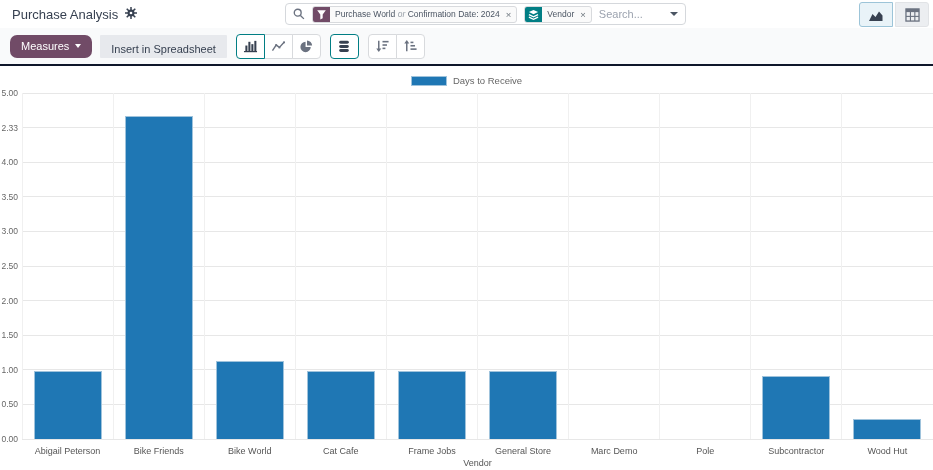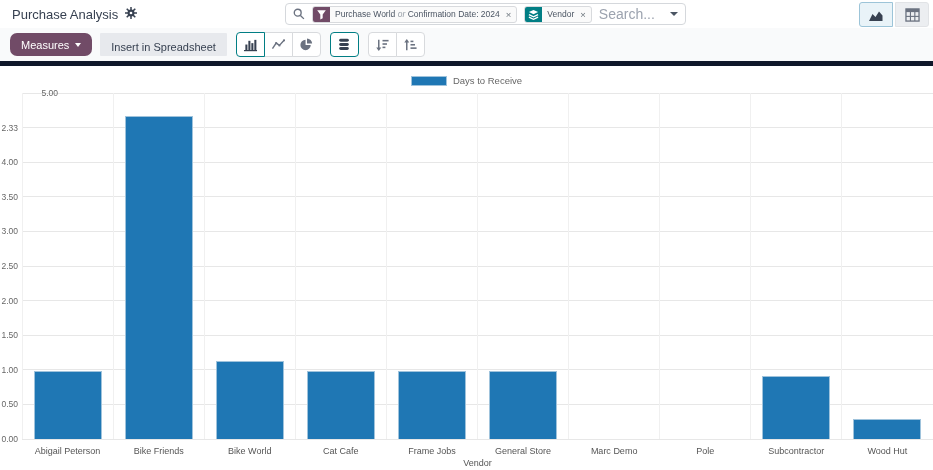--- a/index.html
+++ b/index.html
@@ -14,34 +14,34 @@
   .searchbar { position:absolute; left:285px; top:3px; width:401px; height:22px; border:1px solid #d5d8dc;
                border-radius:4px; background:#fff; display:flex; align-items:center; padding:0 7px; gap:7px; }
   .facet { display:flex; align-items:center; height:17px; border:1px solid #d8dadd; border-radius:3px;
            background:#fafafa; overflow:hidden; font-size:8.5px; color:#4b5563; white-space:nowrap; }
   .facet-icon { width:17px; height:17px; display:flex; align-items:center; justify-content:center; flex:0 0 auto; }
   .facet-icon.filter { background:#714B67; }
   .facet-icon.groupby { background:#017e84; }
   .facet-text { padding:0 4px 0 5px; }
   .facet-text .muted { color:#98a0a8; font-style:italic; }
   .facet-close { padding:0 5px 0 2px; color:#6c757d; font-size:9.5px; cursor:pointer; line-height:17px; }
-  .search-placeholder { color:#9ca3af; font-size:14px; flex:1; }
+  .search-placeholder { color:#9ca3af; font-size:11px; flex:1; }
   .caret-down { width:0; height:0; border-left:4px solid transparent; border-right:4px solid transparent;
                 border-top:4.5px solid #4b5563; }
   .caret-down.small { border-left-width:3.5px; border-right-width:3.5px; border-top-color:#fff; }
   .view-switcher { position:absolute; right:4px; top:2px; display:flex; }
   .vs-btn { width:34px; height:25px; display:flex; align-items:center; justify-content:center;
             border:1px solid #e1e3e6; background:#eceef1; cursor:pointer; }
   .vs-btn.active { background:#e9f3f8; border-color:#9cc4d8; }
   .vs-btn:first-child { border-radius:3px 0 0 3px; }
   .vs-btn:last-child { border-radius:0 3px 3px 0; margin-left:2px; }
 
   
   .controlpanel { position:absolute; top:28px; left:0; right:0; height:38px; background:#f9fafb;
-                  border-bottom:5px solid #0f172a; display:flex; align-items:center; padding-left:10px; }
+                  border-bottom:2px solid #0f172a; display:flex; align-items:center; padding-left:10px; }
   .btn-measures { height:23px; padding:0 11px; background:#714B67; color:#fff; border:none; border-radius:7px;
                   font-size:11px; font-family:inherit; display:flex; align-items:center; gap:6px; cursor:pointer; }
   .btn-insert { height:23px; padding:8px 11px; background:#e7e9ed; color:#374151; border:none; border-radius:1px;
                 font-size:11px; font-family:inherit; margin-left:8px; cursor:pointer; }
   .btn-group { display:flex; margin-left:9px; }
   .icon-btn { width:29px; height:25px; background:#fff; border:1px solid #d8dadd; display:flex; align-items:center;
               justify-content:center; margin-left:-1px; cursor:pointer; color:#6b7280; }
   .icon-btn:first-child { margin-left:0; border-radius:4px 0 0 4px; }
   .icon-btn:last-child { border-radius:0 4px 4px 0; }
   .icon-btn.single { border-radius:4px; }
@@ -265,21 +265,21 @@
   <div class="y-tick" style="top: 368px;">0.00</div>
       <div class="y-tick" style="top: 333.4px;">0.50</div>
       <div class="y-tick" style="top: 298.8px;">1.00</div>
       <div class="y-tick" style="top: 264.2px;">1.50</div>
       <div class="y-tick" style="top: 229.6px;">2.00</div>
       <div class="y-tick" style="top: 195px;">2.50</div>
       <div class="y-tick" style="top: 160.4px;">3.00</div>
       <div class="y-tick" style="top: 125.8px;">3.50</div>
       <div class="y-tick" style="top: 91.2px;">4.00</div>
       <div class="y-tick" style="top: 56.6px;">2.33</div>
-      <div class="y-tick" style="top: 22px; margin-left: 40px;">5.00</div>
+      <div class="y-tick" style="top: 22px;">5.00</div>
       <div class="x-tick" style="left: 17.55px;">Abigail Peterson</div>
       <div class="x-tick" style="left: 108.65px;">Bike Friends</div>
       <div class="x-tick" style="left: 199.75px;">Bike World</div>
       <div class="x-tick" style="left: 290.85px;">Cat Cafe</div>
       <div class="x-tick" style="left: 381.95px;">Frame Jobs</div>
       <div class="x-tick" style="left: 473.05px;">General Store</div>
       <div class="x-tick" style="left: 564.15px;">Marc Demo</div>
       <div class="x-tick" style="left: 655.25px;">Pole</div>
       <div class="x-tick" style="left: 746.35px;">Subcontractor</div>
       <div class="x-tick" style="left: 837.45px;">Wood Hut</div>

